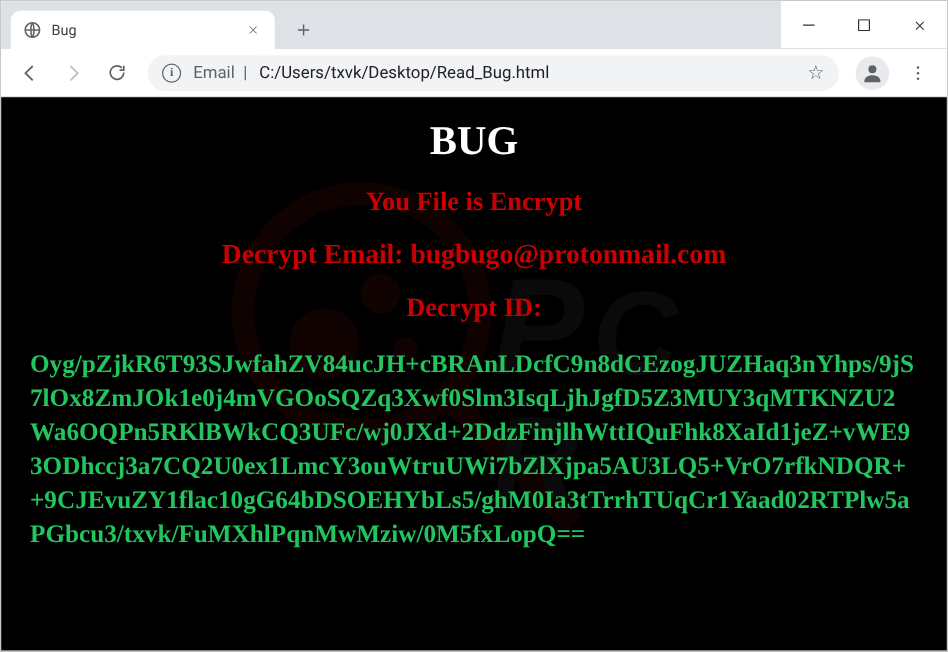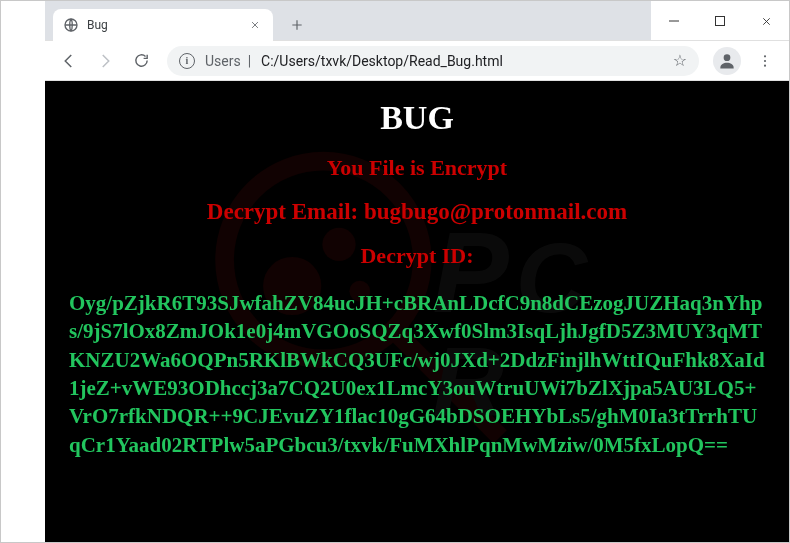--- a/index.html
+++ b/index.html
@@ -11,21 +11,20 @@
   overflow: hidden;
   position: relative;
 }
 .window-frame {
   width: 100%;
   height: 100%;
   border: 1px solid #c8c8c8;
   display: flex;
   flex-direction: column;
   background: #fff;
-  padding-left: 44px;
 }
 .titlebar {
   height: 40px;
   background: #fff;
   display: flex;
   align-items: stretch;
   border-bottom: 1px solid #e0e0e0;
 }
 .tabs-region {
   flex: 1;
@@ -281,21 +280,21 @@
           <path d="M9 4l8 8-8 8"></path>
         </svg>
     </div>
     <div class="nav-btn">
       <svg viewBox="0 0 24 24" width="17" height="17" fill="none" stroke="currentColor" stroke-width="2">
           <path d="M20 12a8 8 0 1 1-2.34-5.66M20 4v5h-5"></path>
         </svg>
     </div>
     <div class="omnibox">
       <span class="info-icon">i</span>
-      <span class="proto"><span>Users</span> &nbsp;|</span>
+      <span class="proto"><span>Email</span> &nbsp;|</span>
       <span class="path">C:/Users/txvk/Desktop/Read_Bug.html</span>
       <span class="star">☆</span>
     </div>
     <div class="avatar">
       <svg viewBox="0 0 24 24" width="20" height="20" fill="currentColor">
           <circle cx="12" cy="8" r="4"></circle>
           <path d="M4 20c0-4 4-6 8-6s8 2 8 6v1H4z"></path>
         </svg>
     </div>
     <div class="menu-dots">

